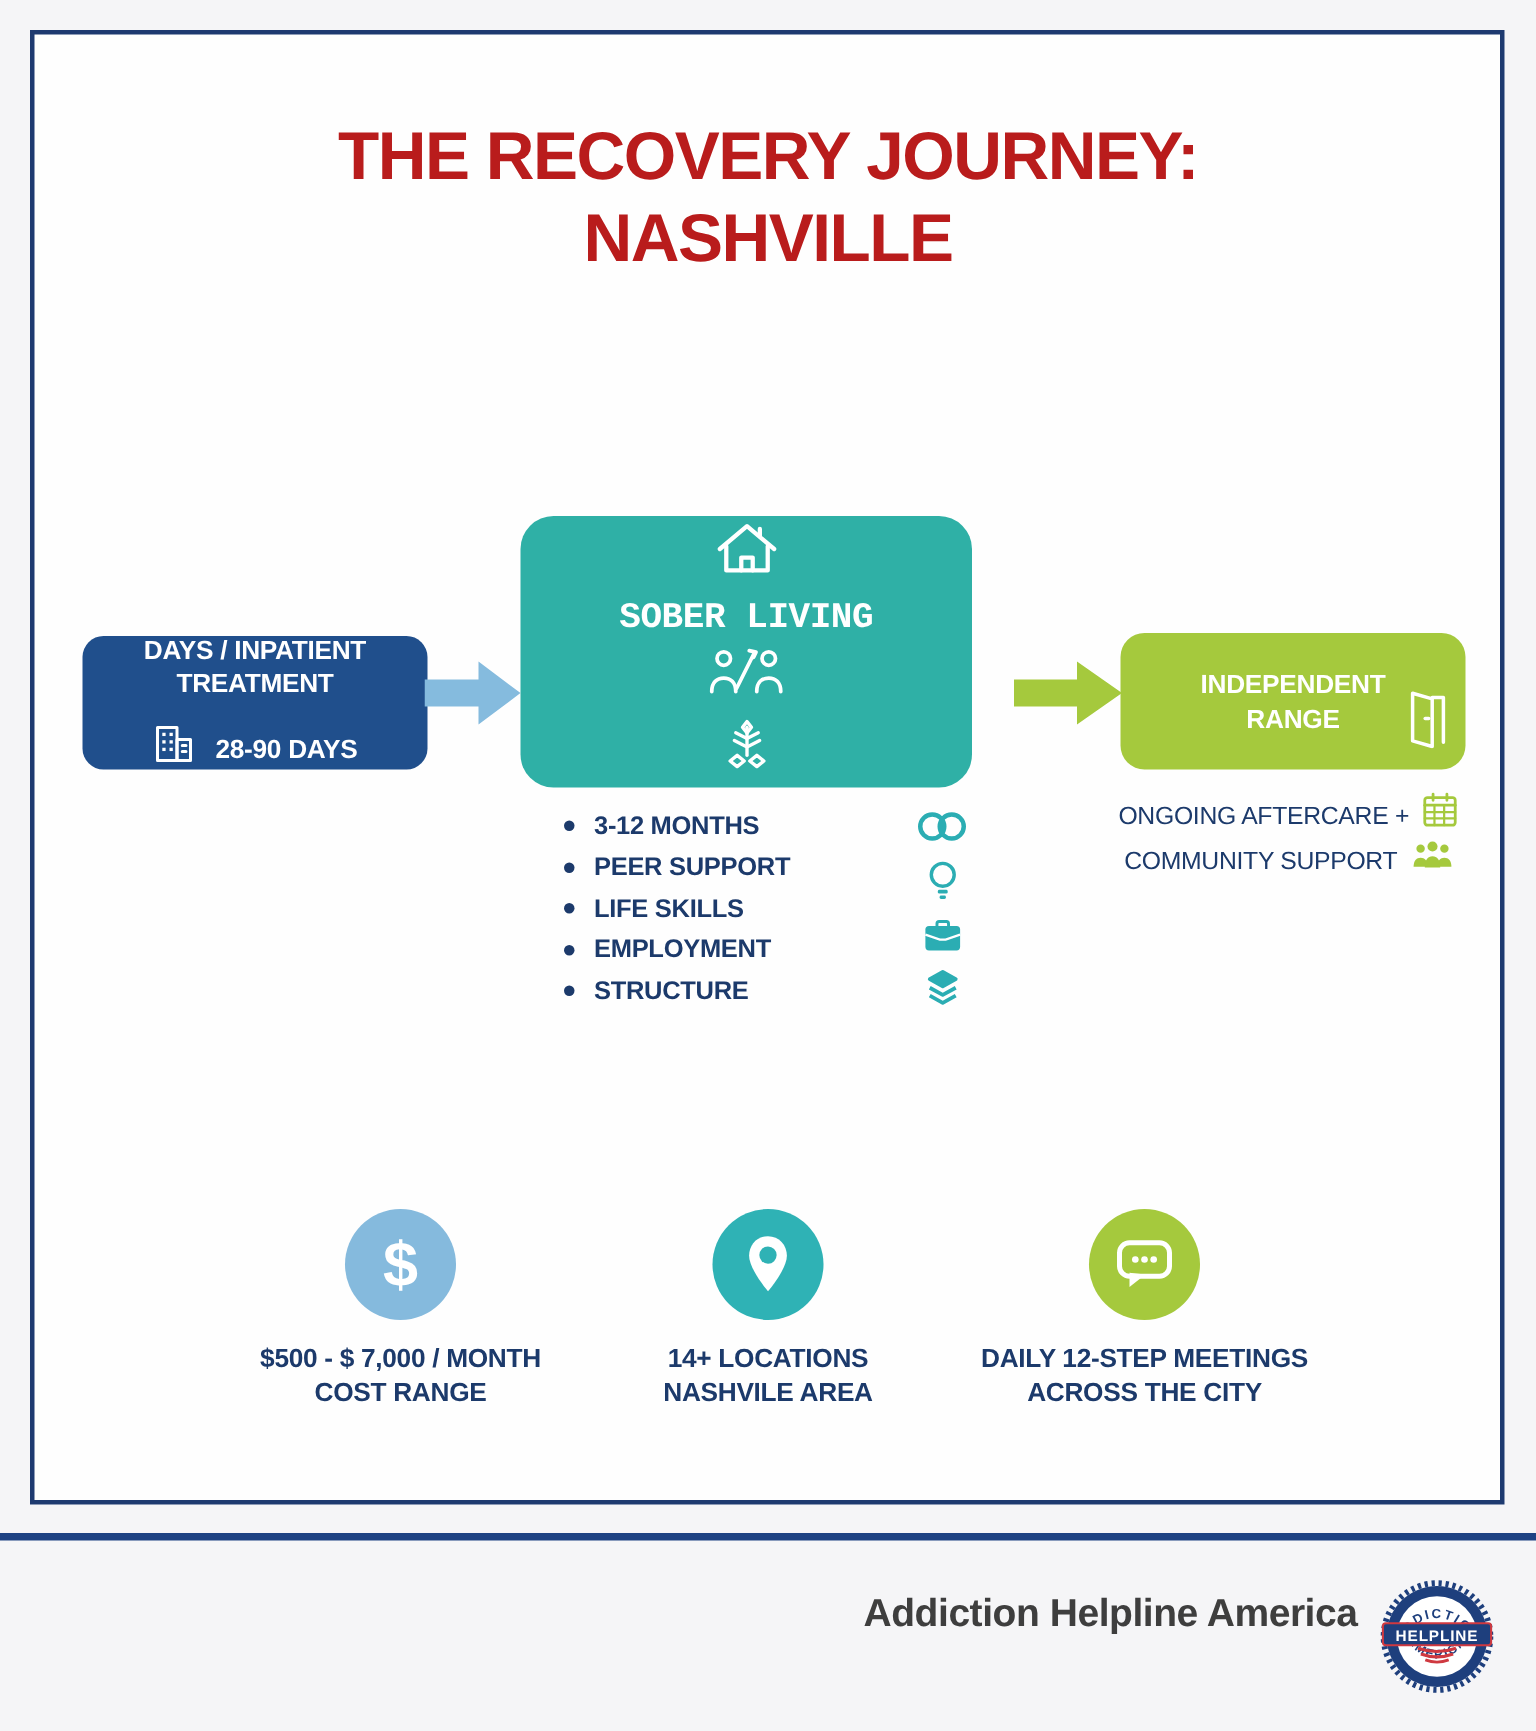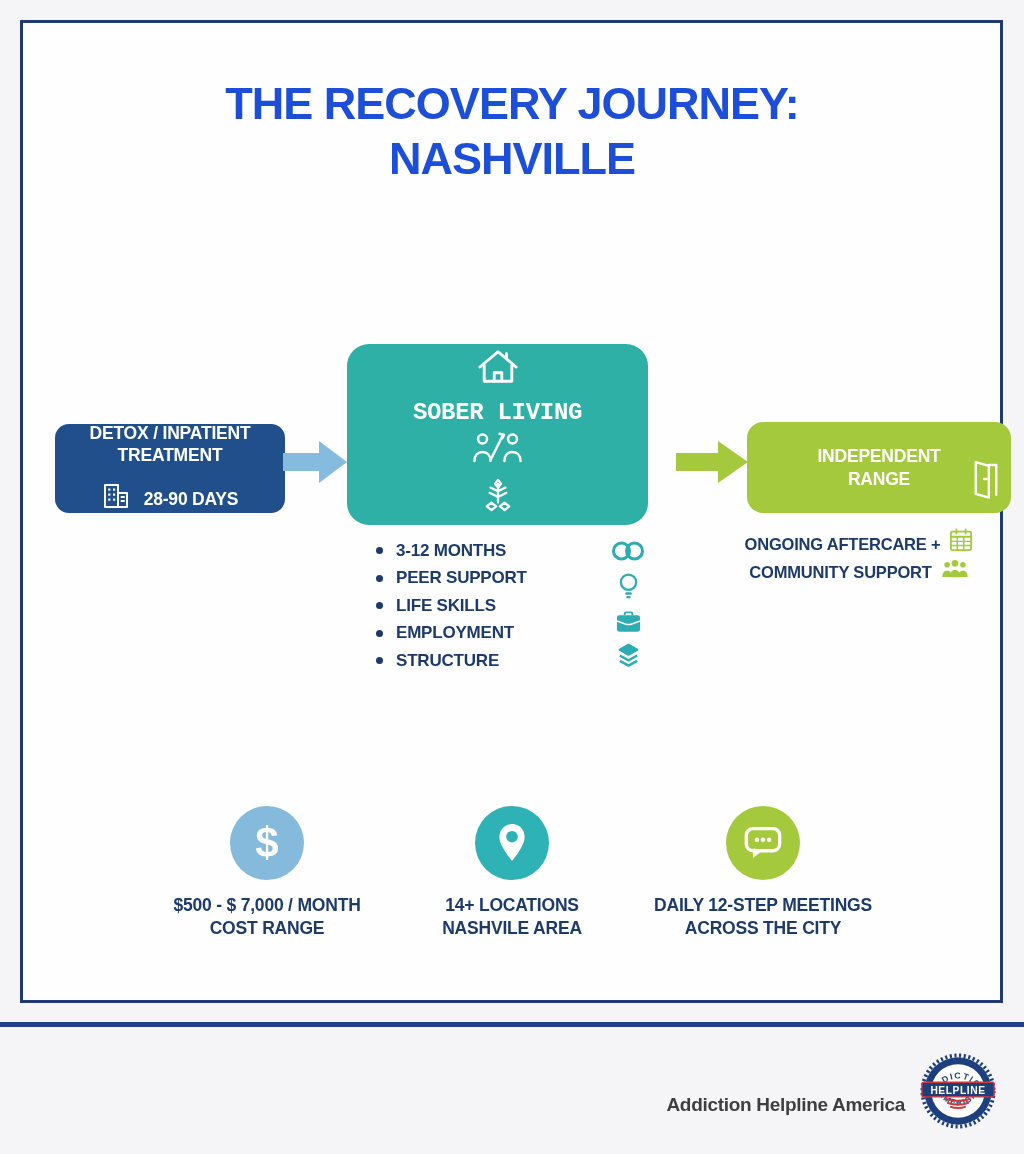--- a/index.html
+++ b/index.html
@@ -14,51 +14,51 @@
 
   
   .card{
     position:absolute;left:20px;top:20px;width:983px;height:983px;
     box-sizing:border-box;border:3px solid #1e3a70;background:#fefefe;
   }
 
   
   .title{
     position:absolute;left:0;top:76px;width:1024px;text-align:center;
-    color:#1d4ed8;font-weight:bold;font-size:45px;line-height:55px;letter-spacing:-1px;
+    color:#b91c1c;font-weight:bold;font-size:45px;line-height:55px;letter-spacing:-1px;
   }
 
   
   .box{position:absolute;box-sizing:border-box;color:#fff;font-weight:bold;}
   .box-detox{
     left:55px;top:424px;width:230px;height:89px;background:#204f8c;border-radius:14px;
     display:flex;flex-direction:column;align-items:center;justify-content:center;
     font-size:17.5px;line-height:22px;letter-spacing:-0.2px;
   }
   .detox-row{display:flex;align-items:center;gap:12px;margin-top:16px;}
   .box-sober{
     left:347px;top:344px;width:301px;height:181px;background:#2fb0a6;border-radius:22px;
     display:flex;flex-direction:column;align-items:center;justify-content:center;gap:5px;
     font-size:24px;letter-spacing:-0.3px;font-family:Liberation Mono, monospace;
   }
   .box-indep{
-    left:747px;top:422px;width:264px;height:91px;background:#a5c93d;border-radius:16px;
+    left:747px;top:422px;width:230px;height:91px;background:#a5c93d;border-radius:16px;
     display:flex;flex-direction:column;align-items:center;justify-content:center;
     font-size:17.5px;line-height:23px;letter-spacing:-0.2px;position:absolute;
   }
   .door-wrap{position:absolute;right:11px;bottom:8px;}
 
   .arrow{position:absolute;}
   .arrow-1{left:283px;top:437px;}
   .arrow-2{left:676px;top:437px;}
 
   
   .aftercare{
     position:absolute;left:728px;top:528px;width:262px;
-    color:#1c3a6b;font-weight:bold;font-size:16.5px;line-height:26px;letter-spacing:-0.2px;text-align:right;
+    color:#1c3a6b;font-weight:normal;font-size:16.5px;line-height:26px;letter-spacing:-0.2px;text-align:right;
   }
   .aftercare-row{display:flex;align-items:center;justify-content:center;gap:9px;}
 
   
   .features{position:absolute;left:376px;top:537px;}
   .feature{
     display:flex;align-items:center;height:27.5px;
     color:#1c3a6b;font-weight:bold;font-size:17px;letter-spacing:-0.2px;
   }
   .dot{width:7px;height:7px;border-radius:50%;background:#1c3a6b;margin-right:13px;flex:none;}
@@ -79,37 +79,37 @@
   }
   .stat-circle.c-blue{background:#85badd;}
   .stat-circle.c-teal{background:#2fb2b5;}
   .stat-circle.c-green{background:#a5c93d;}
   .dollar{color:#fff;font-weight:bold;font-size:42px;line-height:1;}
   .stat-line{color:#1c3a6b;font-weight:bold;font-size:17.5px;line-height:23px;letter-spacing:-0.2px;}
 
   
   .divider{position:absolute;left:0;top:1022px;width:1024px;height:5px;background:#1e4283;}
   .footer-text{position:absolute;right:119px;top:1060px;text-align:right;}
-  .brand{color:#3e3e3e;font-weight:bold;font-size:19px;line-height:30px;letter-spacing:-0.3px;margin-top:30px;}
+  .brand{color:#3e3e3e;font-weight:bold;font-size:26px;line-height:30px;letter-spacing:-0.3px;}
   .website{color:#949494;font-size:20.5px;line-height:26px;}
   .badge{position:absolute;left:919px;top:1052px;width:78px;height:78px;}
 </style>
 </head>
 <body>
 
 <div class="canvas">
   <div class="card"></div>
 
   <div class="title">
     <div>THE RECOVERY JOURNEY:</div>
     <div>NASHVILLE</div>
   </div>
 
   <div class="box box-detox">
-    <div>DETOX / INPATIENT</div>
+    <div>DAYS / INPATIENT</div>
     <div>TREATMENT</div>
     <div class="detox-row">
       <span>
         <svg width="30" height="28" viewBox="0 0 30 28" fill="none" stroke="#fff" stroke-width="2" stroke-linecap="round" stroke-linejoin="round">
           <rect x="3" y="3" width="13" height="22"></rect>
           <rect x="16" y="11" width="9" height="14"></rect>
           <rect x="6.2" y="6.5" width="2.2" height="2.2" fill="#fff" stroke="none"></rect>
           <rect x="11" y="6.5" width="2.2" height="2.2" fill="#fff" stroke="none"></rect>
           <rect x="6.2" y="11.5" width="2.2" height="2.2" fill="#fff" stroke="none"></rect>
           <rect x="11" y="11.5" width="2.2" height="2.2" fill="#fff" stroke="none"></rect>

